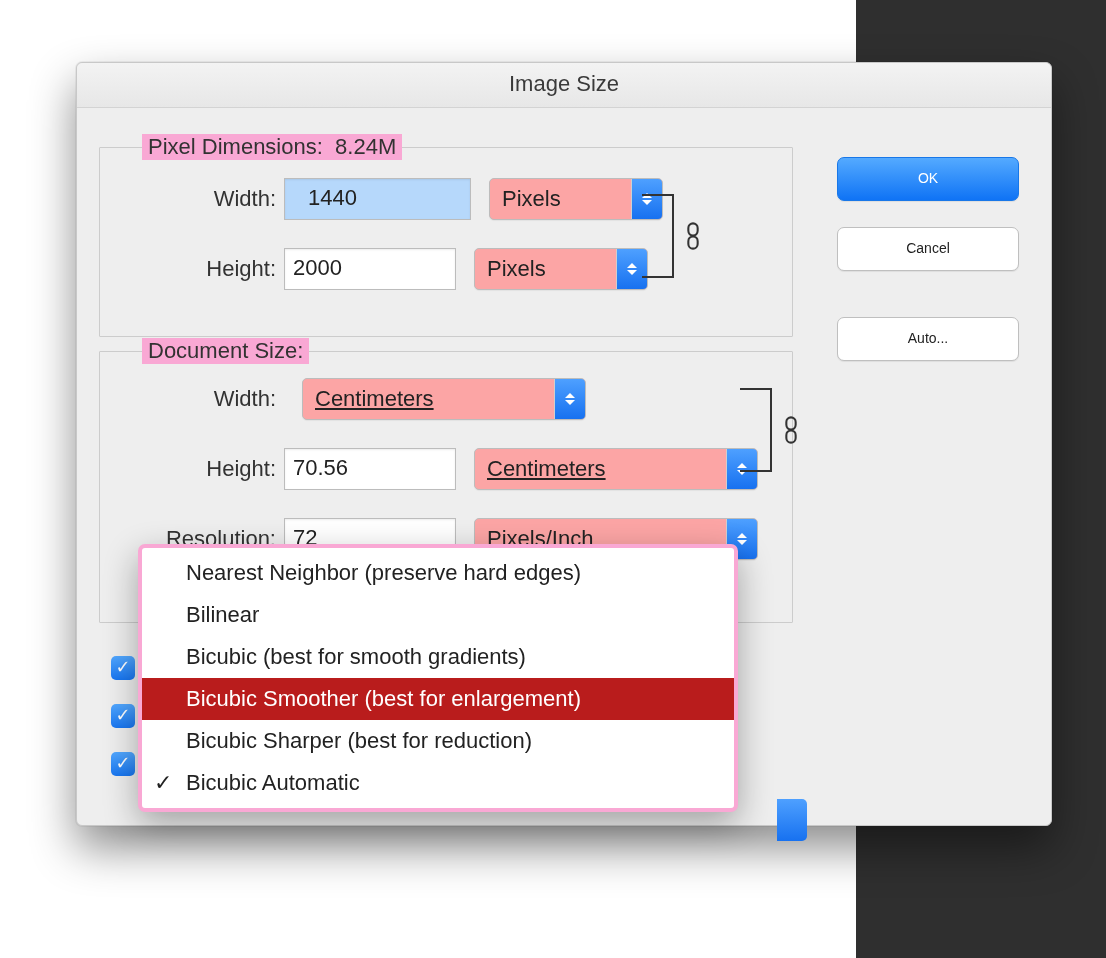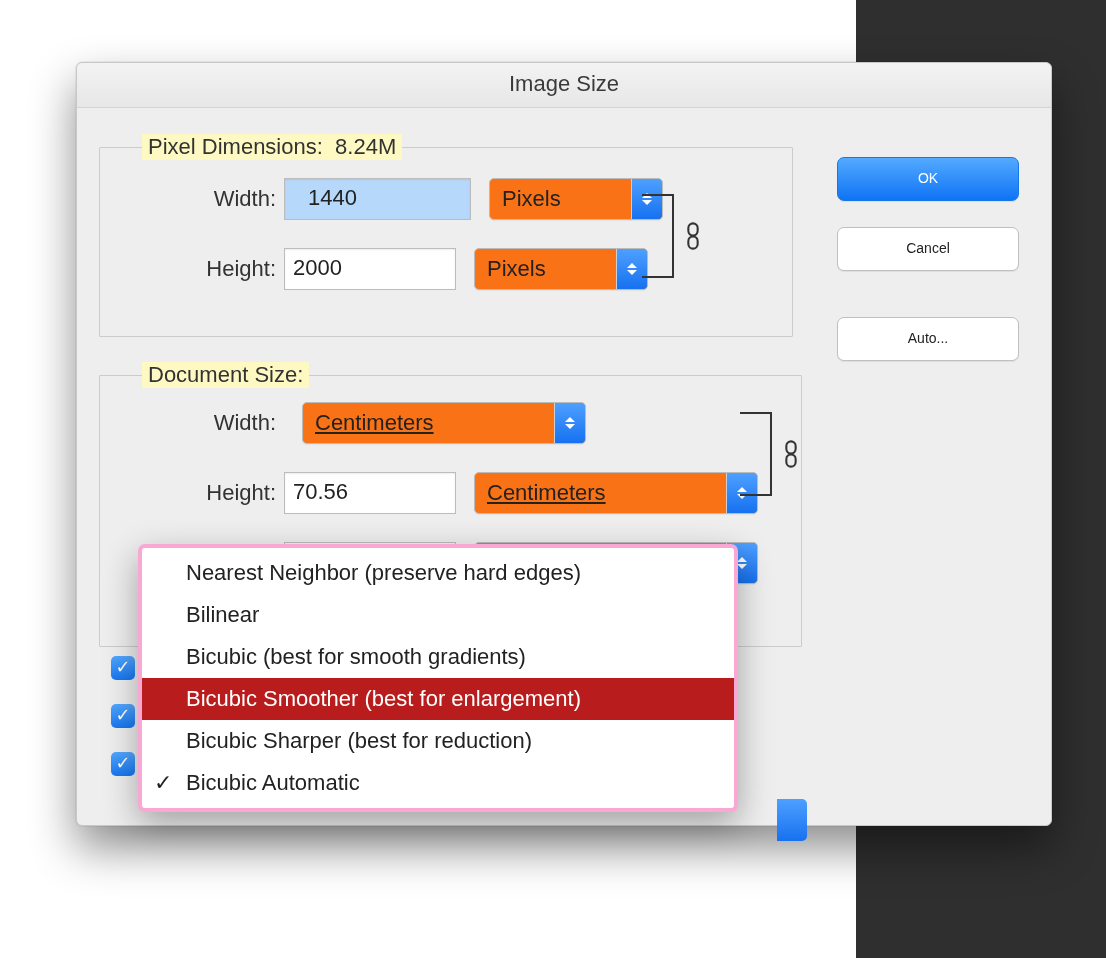--- a/index.html
+++ b/index.html
@@ -2,37 +2,37 @@
 <html><head>
 <meta charset="utf-8">
 <style>
 html,body{margin:0;padding:0;width:1106px;height:958px;font-family:"Helvetica Neue",Helvetica,Arial,sans-serif;font-size:22px;color:#222;background:#fff;overflow:hidden;}
 .backdrop{position:absolute;top:0;right:0;width:250px;height:958px;background:#2f2f2f;}
 
 .dialog{position:absolute;left:76px;top:62px;width:974px;height:762px;background:#eee;border:1px solid #c8c8c8;border-radius:6px;box-shadow:0 22px 45px rgba(0,0,0,0.45),0 0 0 1px rgba(0,0,0,.05);}
 .titlebar{position:absolute;left:0;top:0;right:0;height:44px;background:linear-gradient(#f3f3f3,#e7e7e7);border-bottom:1px solid #d3d3d3;border-radius:6px 6px 0 0;text-align:center;line-height:42px;font-size:22px;color:#3a3a3a;}
 
 .fieldset{position:absolute;border:1px solid #ccc;border-radius:1px;}
-.legend{position:absolute;top:-14px;background:#fef9c3;padding:0 6px;font-size:22px;color:#323232;white-space:nowrap;}
+.legend{position:absolute;top:-14px;background:#f9a8d4;padding:0 6px;font-size:22px;color:#323232;white-space:nowrap;}
 
 
 .fs-pixel{left:22px;top:84px;width:692px;height:188px;}
 .fs-pixel .legend{left:42px;}
 
 
-.fs-doc{left:22px;top:312px;width:692px;height:270px;padding-left:9px;}
+.fs-doc{left:22px;top:288px;width:692px;height:270px;}
 .fs-doc .legend{left:42px;}
 
 .row{position:absolute;left:0;right:0;height:46px;display:flex;align-items:center;}
 .lbl{width:176px;text-align:right;padding-right:8px;color:#323232;}
 
 .txtbox{width:154px;height:40px;border:1px solid #bcbcbc;background:#fff;box-shadow:inset 0 1px 2px rgba(0,0,0,.08);padding:0 8px;font-size:22px;line-height:38px;text-align:left;border-radius:0;}
 .txtbox.sel{background:#b6d8fb;padding-left:23px;}
 
-.combo{position:relative;height:40px;border:1px solid #bcbcbc;background:#f97316;border-radius:5px;display:flex;align-items:center;padding-left:12px;font-size:22px;box-shadow:0 1px 1px rgba(0,0,0,.05);}
+.combo{position:relative;height:40px;border:1px solid #bcbcbc;background:#fca5a5;border-radius:5px;display:flex;align-items:center;padding-left:12px;font-size:22px;box-shadow:0 1px 1px rgba(0,0,0,.05);}
 .combo .cap{flex:1;}
 .combo .arrow{width:30px;height:100%;background:linear-gradient(#4ea0ff,#1771f0);border-left:1px solid #cfcfcf;border-radius:0 4px 4px 0;display:flex;align-items:center;justify-content:center;flex-direction:column;gap:2px;}
 .combo .arrow::before,.combo .arrow::after{content:"";width:0;height:0;border-left:5px solid transparent;border-right:5px solid transparent;}
 .combo .arrow::before{border-bottom:5px solid #fff;}
 .combo .arrow::after{border-top:5px solid #fff;}
 
 .combo-small{width:160px;margin-left:18px;}
 .combo-wide{width:270px;margin-left:18px;text-decoration:underline;}
 
 

